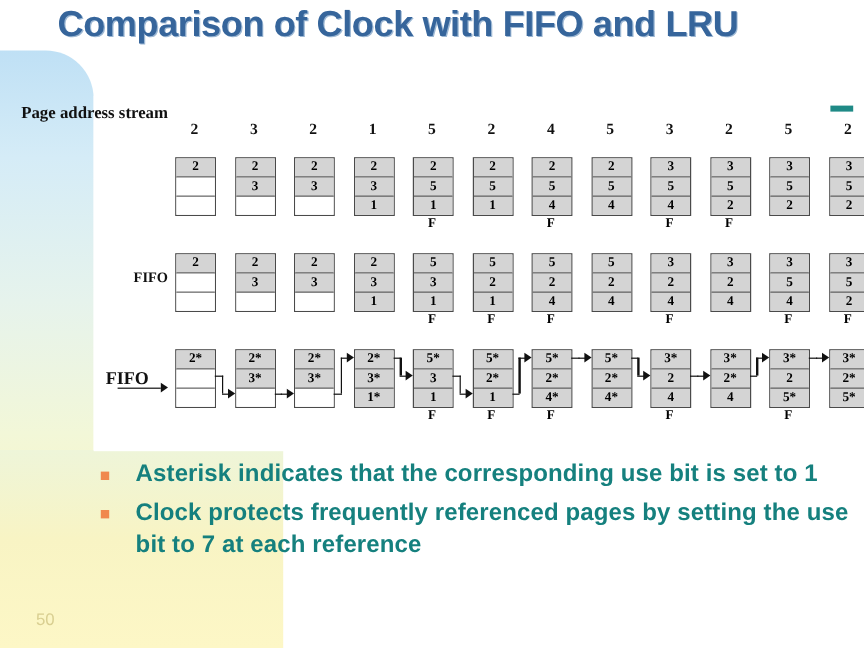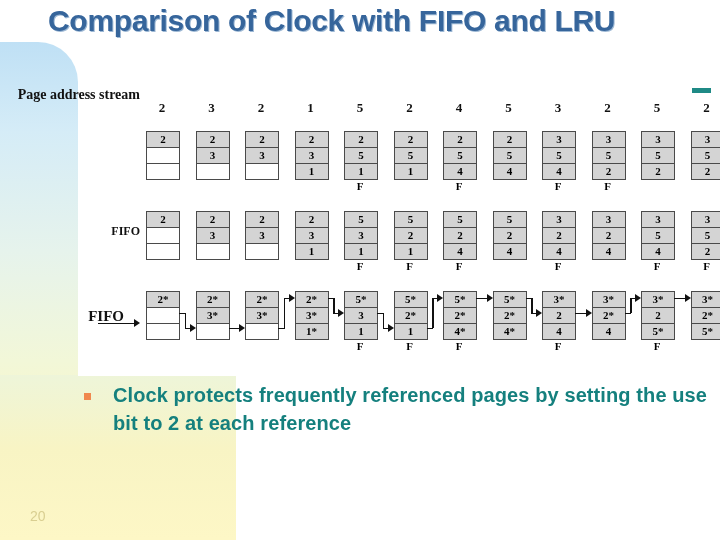--- a/index.html
+++ b/index.html
@@ -410,17 +410,21 @@
           <div class="ln" style="top: 4px; left: 5.75px; width: 5.75px;"></div>
           <div class="hd" style="left: 10.5px; top: 0px;"></div>
         </div>
       </div>
     </div>
 </div>
 
 <div id="bullets">
     <div class="bullet-row">
       <div class="bullet-mark"></div>
-      <div class="bullet-text">Clock protects frequently referenced pages by setting the use bit to 2 at each reference</div>
+      <div class="bullet-text">Asterisk indicates that the corresponding use bit is set to 1</div>
+    </div>
+    <div class="bullet-row">
+      <div class="bullet-mark"></div>
+      <div class="bullet-text">Clock protects frequently referenced pages by setting the use bit to 7 at each reference</div>
     </div>
   </div>
 
-<div id="page-number">20</div>
+<div id="page-number">50</div>
 
 </body></html>

